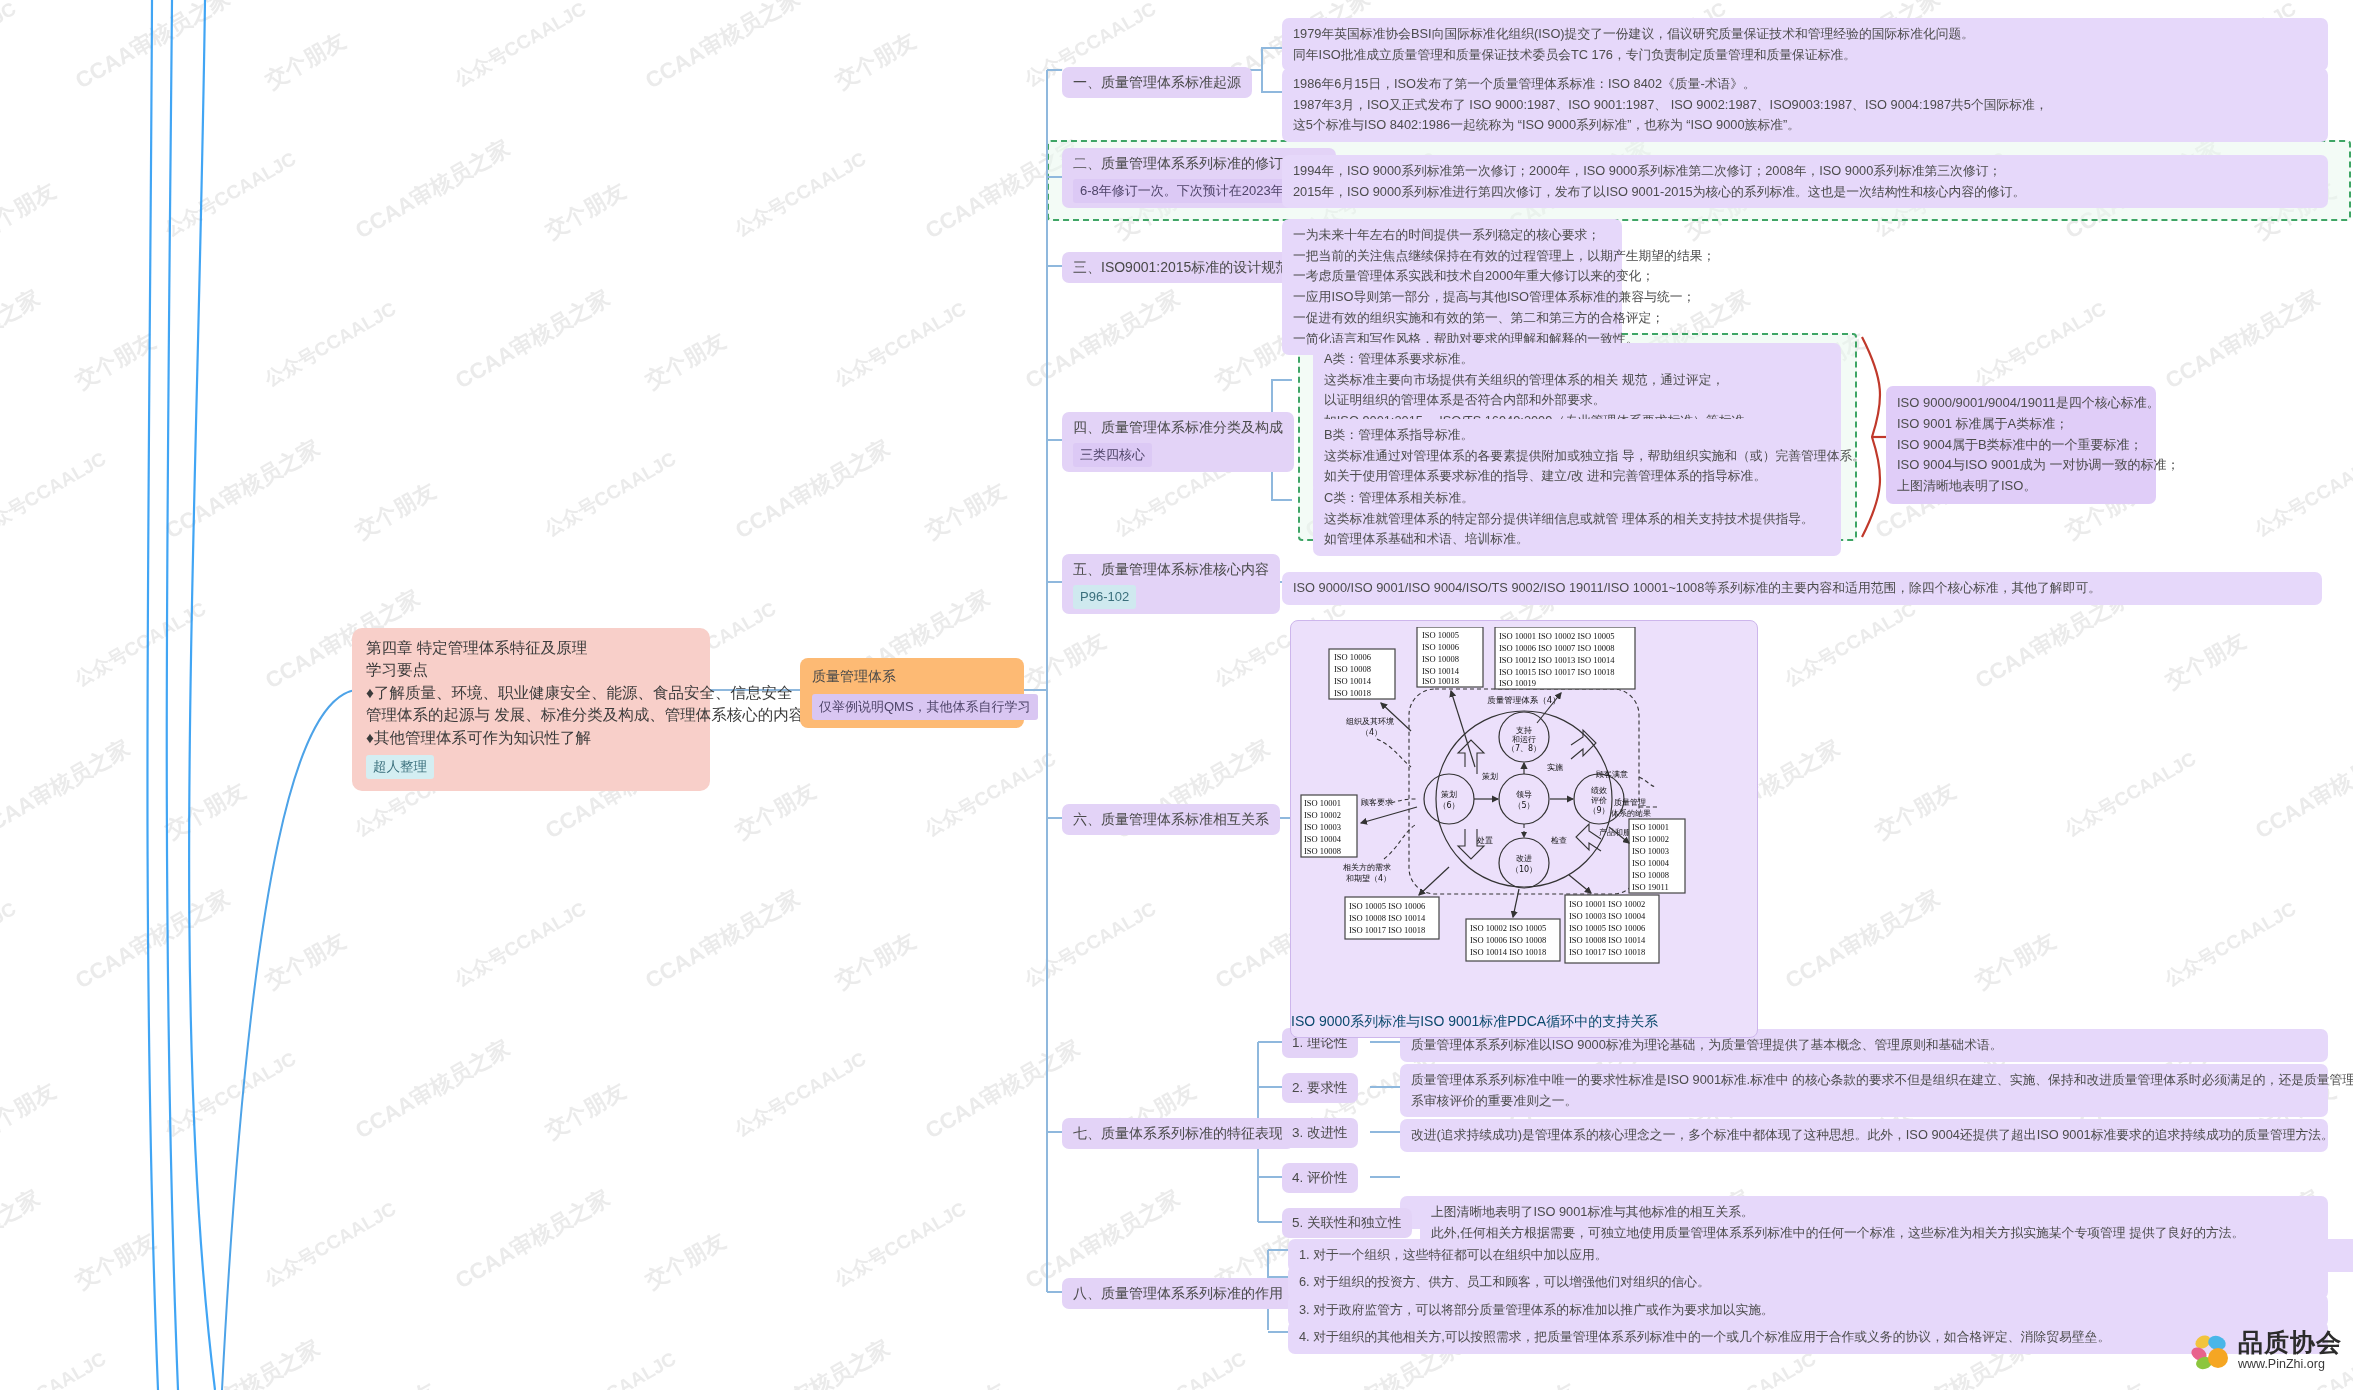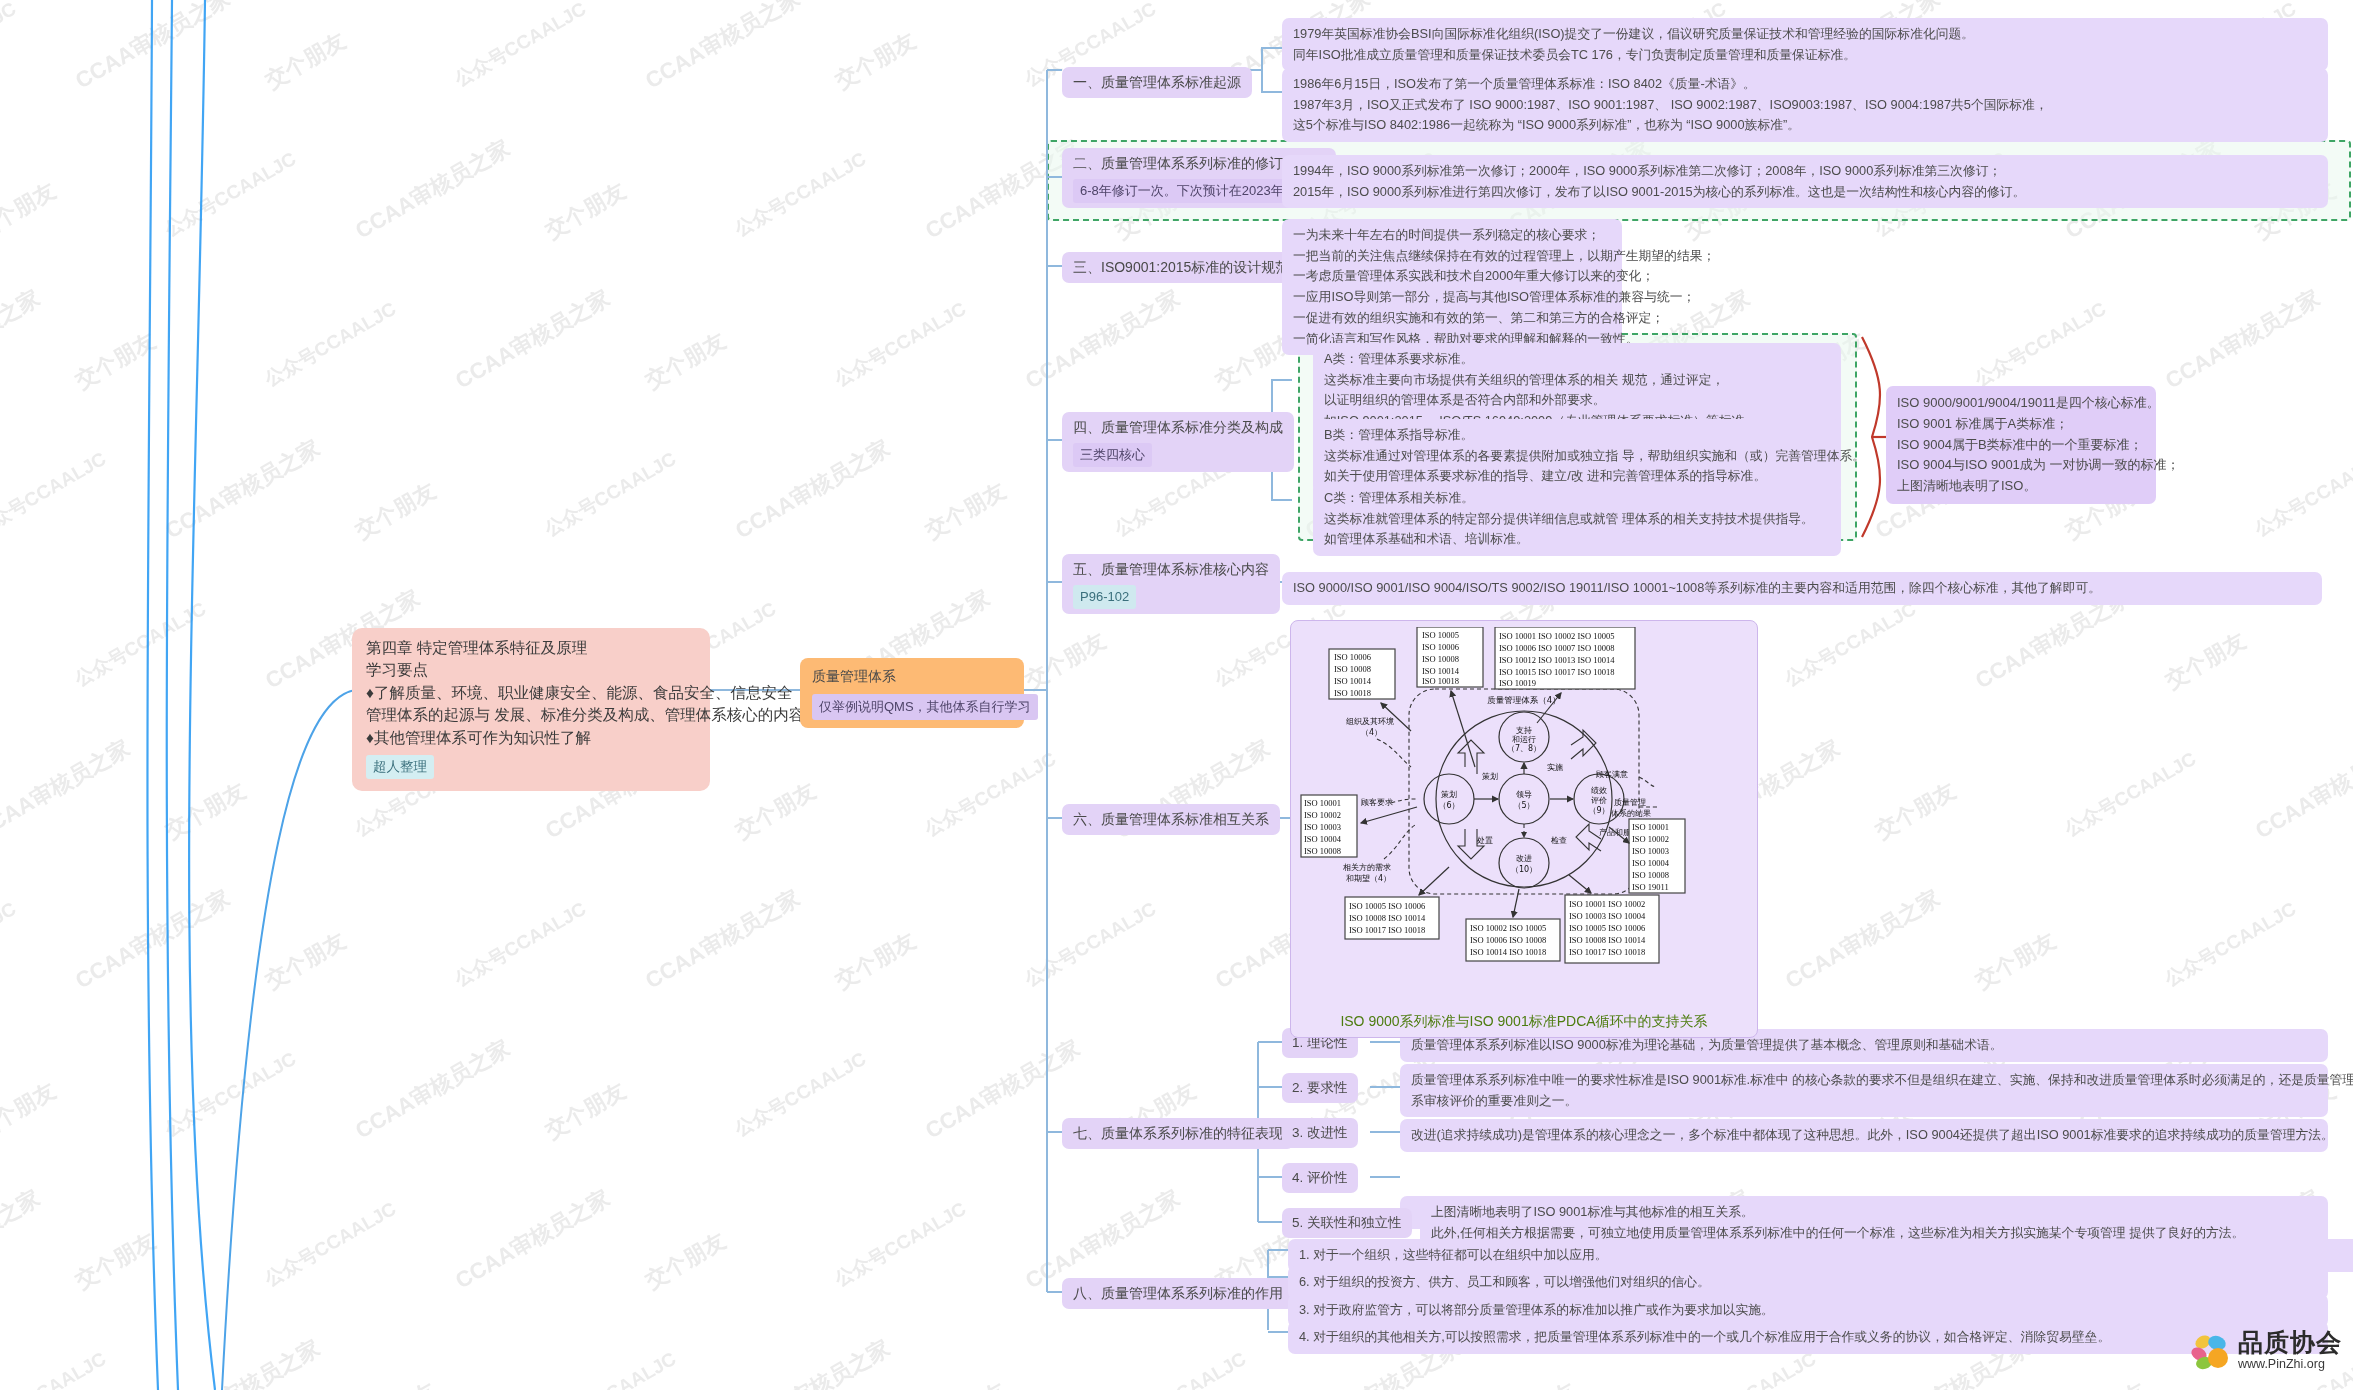--- a/index.html
+++ b/index.html
@@ -80,22 +80,22 @@
     position:absolute;border:2px dashed #3ea565;border-radius:4px;
     background:rgba(233,247,238,.55);z-index:2;
   }
 
   
   .diagram{
     position:absolute;background:#ece0fb;border:1px solid #cdb6ec;border-radius:8px;
     z-index:3;box-sizing:border-box;
   }
   .diagram .dgcap{
-    position:absolute;left:0;right:0;bottom:6px;text-align:center;
-    font-size:14px;color:#4d7c0f;
+    position:absolute;left:0;right:0;bottom:6px;text-align:left;
+    font-size:14px;color:#0c4a6e;
   }
   .dg-svg{position:absolute;left:8px;top:6px;}
 
   
   .logo{position:absolute;z-index:4;display:flex;align-items:center;gap:4px;}
   .logo .txt{display:flex;flex-direction:column;line-height:1;}
   .logo .t1{font-size:25px;font-weight:700;color:#2b2b2b;letter-spacing:1px;}
   .logo .t2{font-size:12.5px;color:#3a3a3a;margin-top:3px;}
 </style>
 </head>

